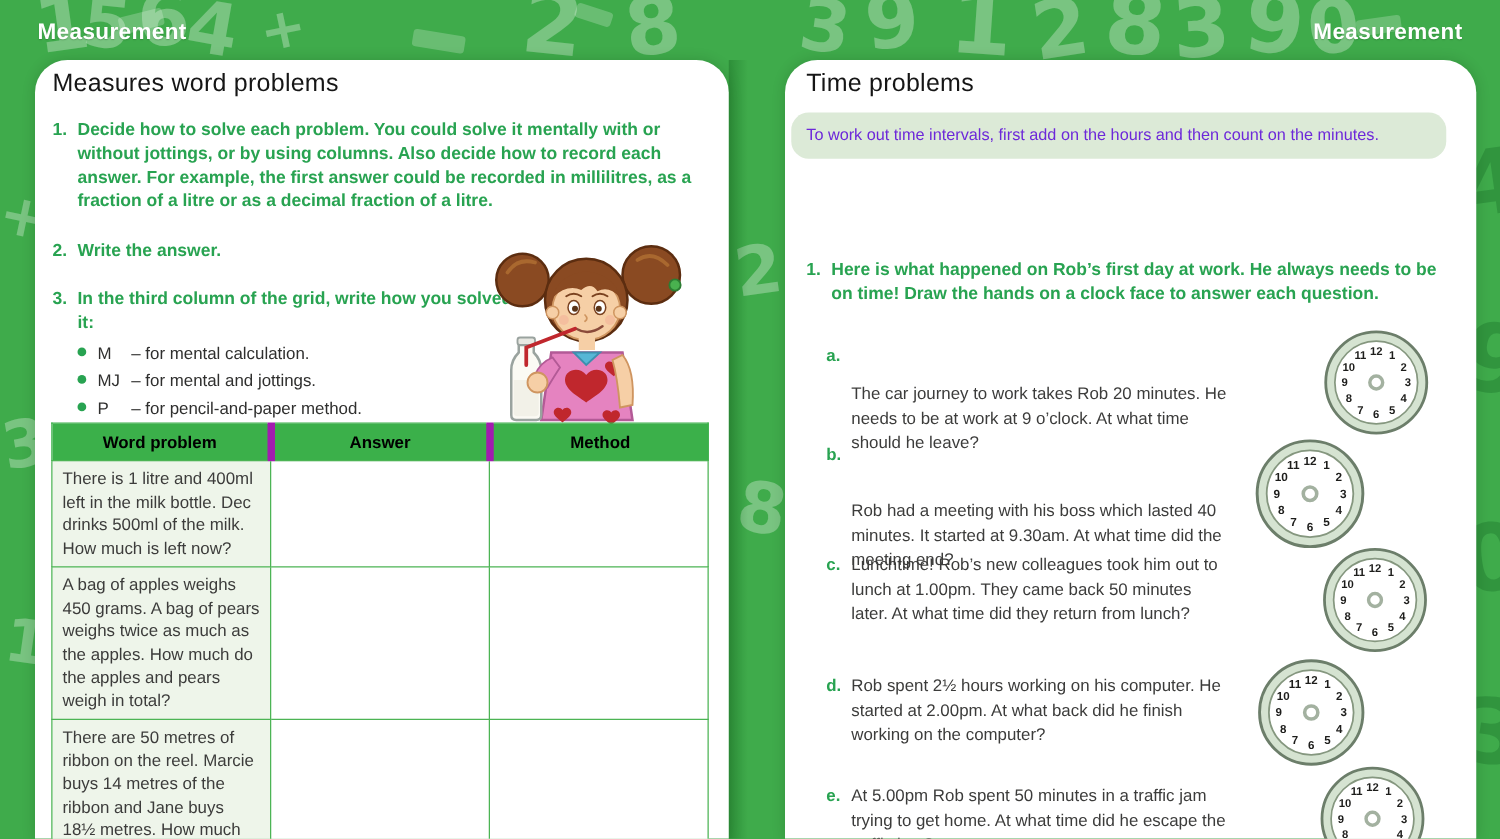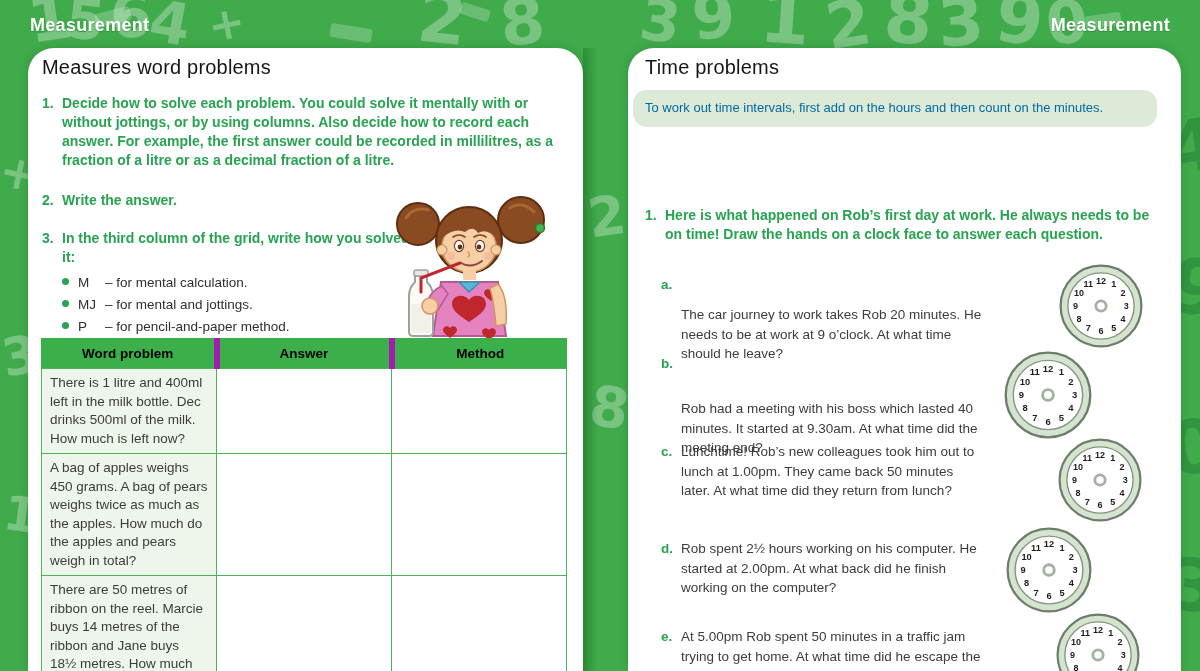--- a/index.html
+++ b/index.html
@@ -61,21 +61,21 @@
   #wp-table td.problem{background:#eef5ea;width:196px;}
   #wp-table td.answer{background:#fff;width:237px;}
   #wp-table td.method{background:#fff;width:93px;}
   #wp-table tr.r1 td{height:73px;}
   #wp-table tr.r2 td{height:110px;}
   #wp-table tr.r3 td{height:130px;}
   
   #rp-title{left:17px;top:8px;}
   #intro-box{
     position:absolute;left:5px;top:42px;width:500px;background:#dcead7;border-radius:14px;
-    padding:9px 12px;font-size:13px;color:#0369a1;line-height:18.5px;
+    padding:9px 12px;font-size:13px;color:#6d28d9;line-height:18.5px;
   }
   #intro-box p{margin:0;}
   #intro-box p + p{margin-top:6px;}
   #q1{left:17px;top:158px;}
   #q1 .txt{width:502px;}
   .subq{position:absolute;left:33px;display:flex;font-size:13.5px;line-height:19.5px;color:#3c3c3b;}
   .subq .letter{color:#28a351;font-weight:bold;width:20px;flex:none;}
   #sq-a{top:227px;} #sq-a .txt{width:312px;margin-top:30px;}
   #sq-b{top:306px;} #sq-b .txt{width:302px;margin-top:45px;}
   #sq-c{top:394px;} #sq-c .txt{width:296px;}

